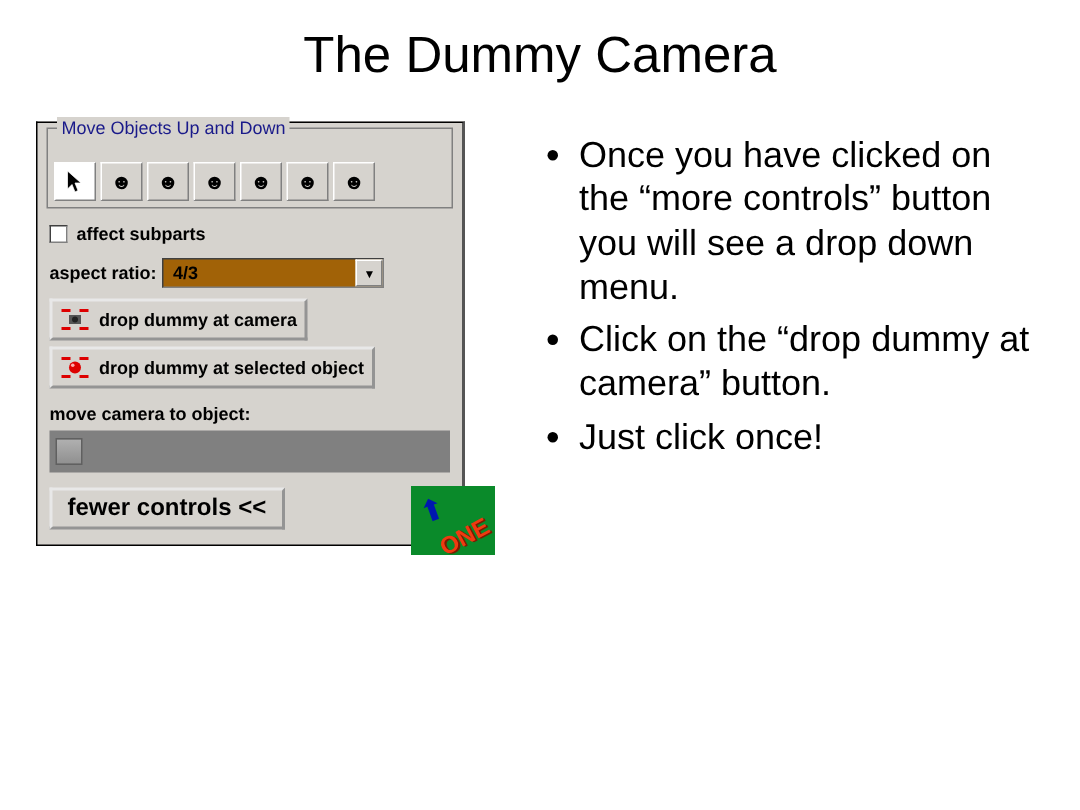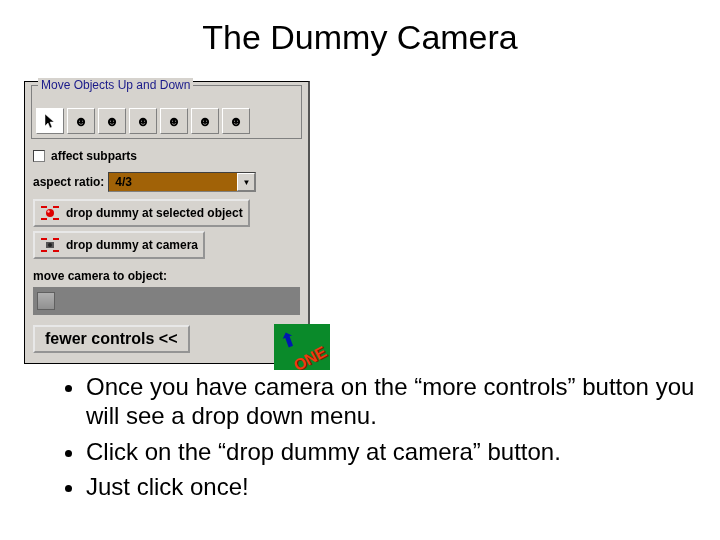--- a/index.html
+++ b/index.html
@@ -14,21 +14,20 @@
   }
   .title {
     text-align: center;
     font-size: 34px;
     margin: 18px 0 24px 0;
     font-weight: 400;
   }
   .content {
     display: flex;
     padding: 0 24px;
-    flex-direction: column;
   }
   .left-col {
     width: 300px;
     flex-shrink: 0;
   }
   .panel {
     width: 286px;
     border: 1px solid #000;
     border-right: 2px solid #555;
     background: #d6d3ce;
@@ -274,68 +273,68 @@
       </div>
 
       <div class="field-row">
         <span class="field-label">aspect ratio:</span>
         <div class="select-box">
           <div class="select-value">4/3</div>
           <div class="select-arrow">▼</div>
         </div>
       </div>
 
+
+      <button class="wide-button">
+        <span class="btn-icon">
+          <svg width="20" height="16" viewBox="0 0 20 16">
+                <rect x="1" y="1" width="6" height="2" fill="#d00"></rect>
+                <rect x="13" y="1" width="6" height="2" fill="#d00"></rect>
+                <rect x="1" y="13" width="6" height="2" fill="#d00"></rect>
+                <rect x="13" y="13" width="6" height="2" fill="#d00"></rect>
+                <rect x="6" y="5" width="8" height="6" fill="#555"></rect>
+                <circle cx="10" cy="8" r="2" fill="#222"></circle>
+              </svg>
+        </span>
+        <span class="btn-text">drop dummy at camera</span>
+      </button>
 
       <button class="wide-button">
         <span class="btn-icon">
           <svg width="20" height="16" viewBox="0 0 20 16">
                 <rect x="1" y="1" width="6" height="2" fill="#d00"></rect>
                 <rect x="13" y="1" width="6" height="2" fill="#d00"></rect>
                 <rect x="1" y="13" width="6" height="2" fill="#d00"></rect>
                 <rect x="13" y="13" width="6" height="2" fill="#d00"></rect>
                 <circle cx="10" cy="8" r="4" fill="#d00"></circle>
                 <circle cx="8.5" cy="6.5" r="1.2" fill="#faa"></circle>
               </svg>
         </span>
         <span class="btn-text">drop dummy at selected object</span>
       </button>
 
-      <button class="wide-button">
-        <span class="btn-icon">
-          <svg width="20" height="16" viewBox="0 0 20 16">
-                <rect x="1" y="1" width="6" height="2" fill="#d00"></rect>
-                <rect x="13" y="1" width="6" height="2" fill="#d00"></rect>
-                <rect x="1" y="13" width="6" height="2" fill="#d00"></rect>
-                <rect x="13" y="13" width="6" height="2" fill="#d00"></rect>
-                <rect x="6" y="5" width="8" height="6" fill="#555"></rect>
-                <circle cx="10" cy="8" r="2" fill="#222"></circle>
-              </svg>
-        </span>
-        <span class="btn-text">drop dummy at camera</span>
-      </button>
-
       <div class="section-label">move camera to object:</div>
       <div class="grey-block">
         <div class="inner"></div>
       </div>
 
       <button class="small-button">
         <span>fewer controls  &lt;&lt;</span>
       </button>
 
     </div>
     <div class="done-corner">
       <div class="bg"></div>
       <div class="arrow">⬆</div>
       <div class="txt">ONE</div>
     </div>
     </div>
   </div>
 
   <div class="right-col">
     <ul class="bullets">
-      <li>Once you have camera on the “more controls” button you will see a drop down menu.</li>
+      <li>Once you have clicked on the “more controls” button you will see a drop down menu.</li>
       <li>Click on the “drop dummy at camera” button.</li>
       <li>Just click once!</li>
     </ul>
   </div>
 
 </div>
 
 </body></html>

